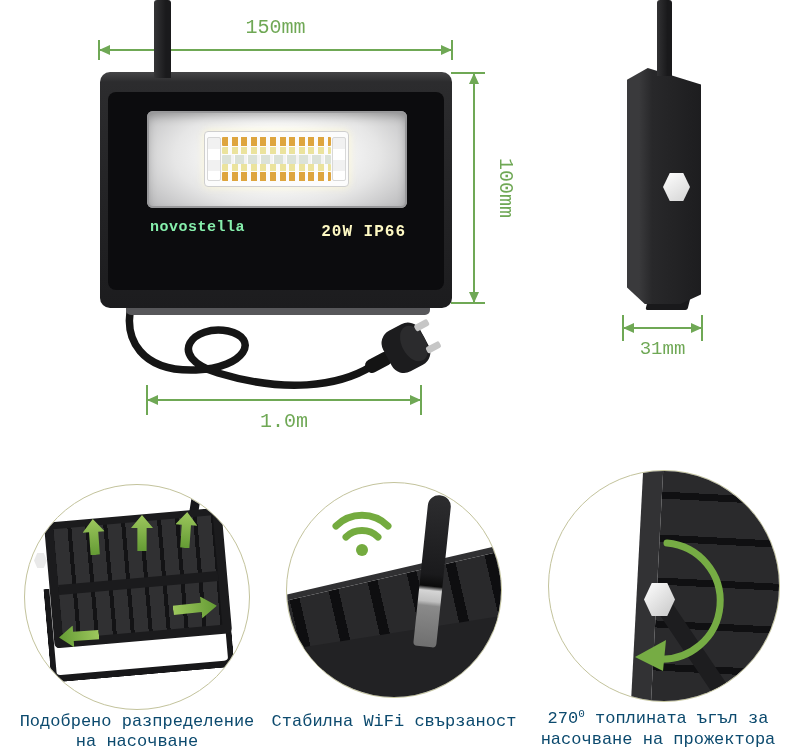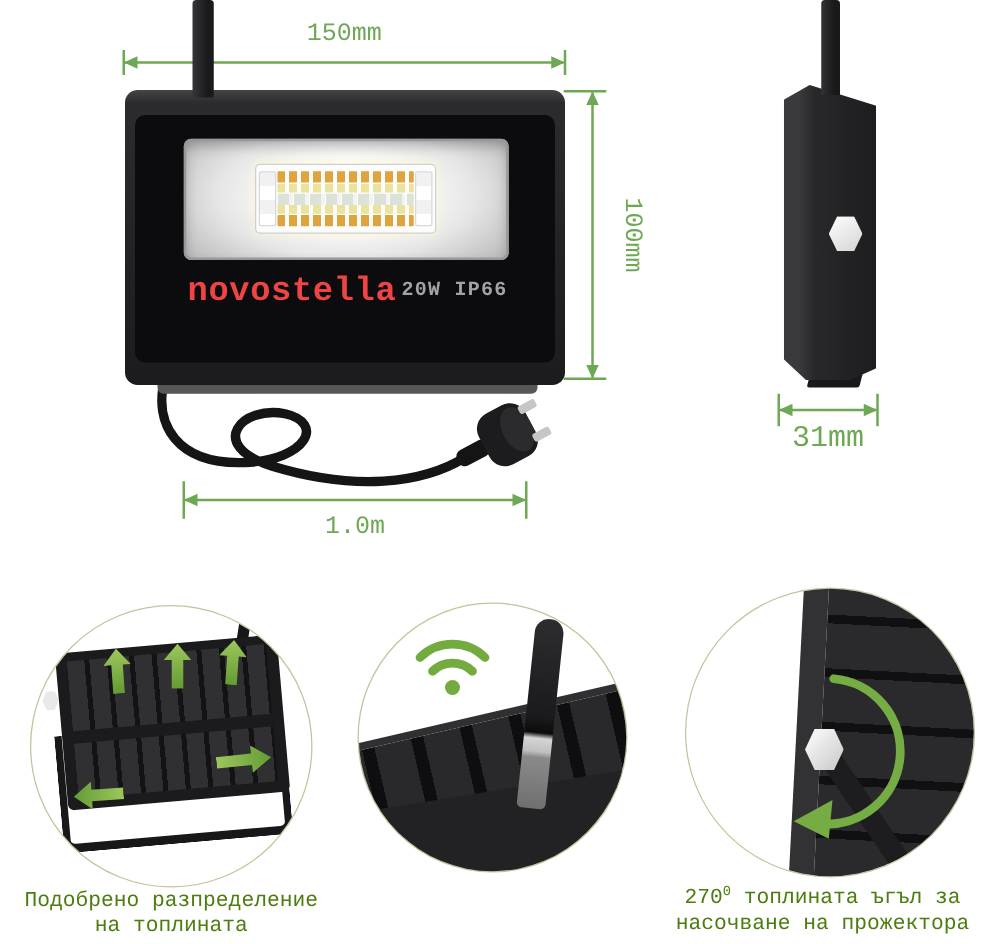--- a/index.html
+++ b/index.html
@@ -46,24 +46,24 @@
         box-sizing:border-box;}
   .led-rows{position:absolute;left:17px;right:17px;top:5px;bottom:5px;display:flex;
         flex-direction:column;justify-content:space-between;}
   .led-row{border-radius:1px;}
   .led-amber{height:9px;background:repeating-linear-gradient(90deg,#dea53e 0 6px,rgba(0,0,0,0) 6px 9.6px);}
   .led-pale{height:7px;background:repeating-linear-gradient(90deg,#ebe39d 0 6px,rgba(0,0,0,0) 6px 9.6px);}
   .led-mid{height:9px;background:repeating-linear-gradient(90deg,#dbe2d8 0 9px,#f3f3f3 9px 12px,rgba(0,0,0,0) 12px 12.9px);}
   .led-cap{position:absolute;top:5px;bottom:5px;width:12px;border:1px solid #d8d8d8;border-radius:2px;
         background:repeating-linear-gradient(180deg,#f1f1f1 0 11px,#fff 11px 22px);}
   .led-cap.l{left:2px}.led-cap.r{right:2px}
-  .brand-text{position:absolute;left:42px;top:127px;font-size:27px;font-weight:bold;
-        letter-spacing:.5px;color:#ef4444;}
+  .brand-text{position:absolute;left:42px;top:127px;font-size:15px;font-weight:bold;
+        letter-spacing:.5px;color:#86efac;}
   .spec-text{position:absolute;right:38px;top:131px;font-size:16px;font-weight:bold;
-        letter-spacing:1px;color:#a3a3a3;}
+        letter-spacing:1px;color:#fef9c3;}
 
   
   .side-antenna{position:absolute;left:657px;top:0;width:15px;height:76px;z-index:6;
         background:linear-gradient(90deg,#323234,#19191b 70%);border-radius:3px 3px 0 0;}
   .side-body{position:absolute;left:627px;top:68px;width:74px;height:236px;z-index:5;
         background:linear-gradient(90deg,#3a3a3c 0 12px,#28282a 34%,#1d1d1f);
         border-radius:10px;
         clip-path:polygon(0 5%,28% 0,100% 7%,100% 96%,72% 100%,24% 100%,0 93%);}
   .side-hex{position:absolute;left:663px;top:173px;width:27px;height:28px;z-index:7;
         background:linear-gradient(145deg,#ffffff,#d4d4d4);
@@ -121,21 +121,21 @@
         background:repeating-linear-gradient(180deg,#2a2a2c 0 36px,#101012 36px 43px);}
   .angle-arm{position:absolute;left:103px;top:122px;width:17px;height:120px;z-index:3;
         background:#1d1d1f;border-radius:3px;transform:rotate(-34deg);transform-origin:50% 8px;}
   .angle-hex{position:absolute;left:95px;top:112px;width:31px;height:33px;z-index:4;
         background:linear-gradient(135deg,#ffffff,#c7c7c7);
         clip-path:polygon(0 50%,25% 0,75% 0,100% 50%,75% 100%,25% 100%);
         filter:drop-shadow(0 0 2px rgba(0,0,0,.6));}
   .angle-arc{position:absolute;left:72px;top:64px;z-index:5;}
 
   
-  .caption{position:absolute;text-align:center;font-size:17px;line-height:20px;color:#4d7c0f;}
+  .caption{position:absolute;text-align:center;font-size:17px;line-height:20px;color:#0c4a6e;}
   #cap-heat{left:0;top:712px;width:274px;}
   #cap-wifi{left:254px;top:712px;width:280px;}
   #cap-angle{left:514px;top:709px;width:288px;}
   .deg-sup{font-size:11px;position:relative;top:-6px;}
 </style>
 </head>
 <body>
 
 <div class="stage">
 
@@ -195,21 +195,21 @@
 
   <div class="side-antenna"></div>
   <div class="side-body"></div>
   <div class="side-hex"></div>
   <div class="side-foot"></div>
 
   <div class="hdim" style="left:624px;top:328px;width:77px;">
     <div class="line"></div>
     <div class="tick l" style="height:26px;top:-13px;"></div>
     <div class="tick r" style="height:26px;top:-13px;"></div>
-    <div class="lbl-box" style="top:10px;"><span class="dim-lbl" style="font-size:24px;">31mm</span></div>
+    <div class="lbl-box" style="top:10px;"><span class="dim-lbl" style="font-size:19px;">31mm</span></div>
   </div>
 
   <div class="feature-circle" id="circle-heat">
     <div class="heat-antenna"></div>
     <div class="heat-stand"></div>
     <div class="heat-body">
       <div class="heat-fins"></div>
       <div class="heat-rail"></div>
     </div>
     <div class="heat-hex"></div>
@@ -236,20 +236,23 @@
     <div class="angle-arm"></div>
     <div class="angle-hex"></div>
     <svg class="angle-arc" width="120" height="150" viewBox="0 0 120 150">
       <path d="M46,8 A58,58 0 0 1 36,124" fill="none" stroke="#76ac44" stroke-width="7" stroke-linecap="round"></path>
       <polygon points="14,122 45,105 42,136" fill="#76ac44"></polygon>
     </svg>
   </div>
 
   <div class="caption" id="cap-heat">
     <div>Подобрено разпределение</div>
-    <div>на топлината</div>
+    <div>на насочване</div>
+  </div>
+  <div class="caption" id="cap-wifi">
+    <div>Стабилна WiFi свързаност</div>
   </div>
   <div class="caption" id="cap-angle">
     <div><span>270</span><span class="deg-sup">0</span><span> топлината ъгъл за</span></div>
     <div>насочване на прожектора</div>
   </div>
 
 </div>
 
 </body></html>

